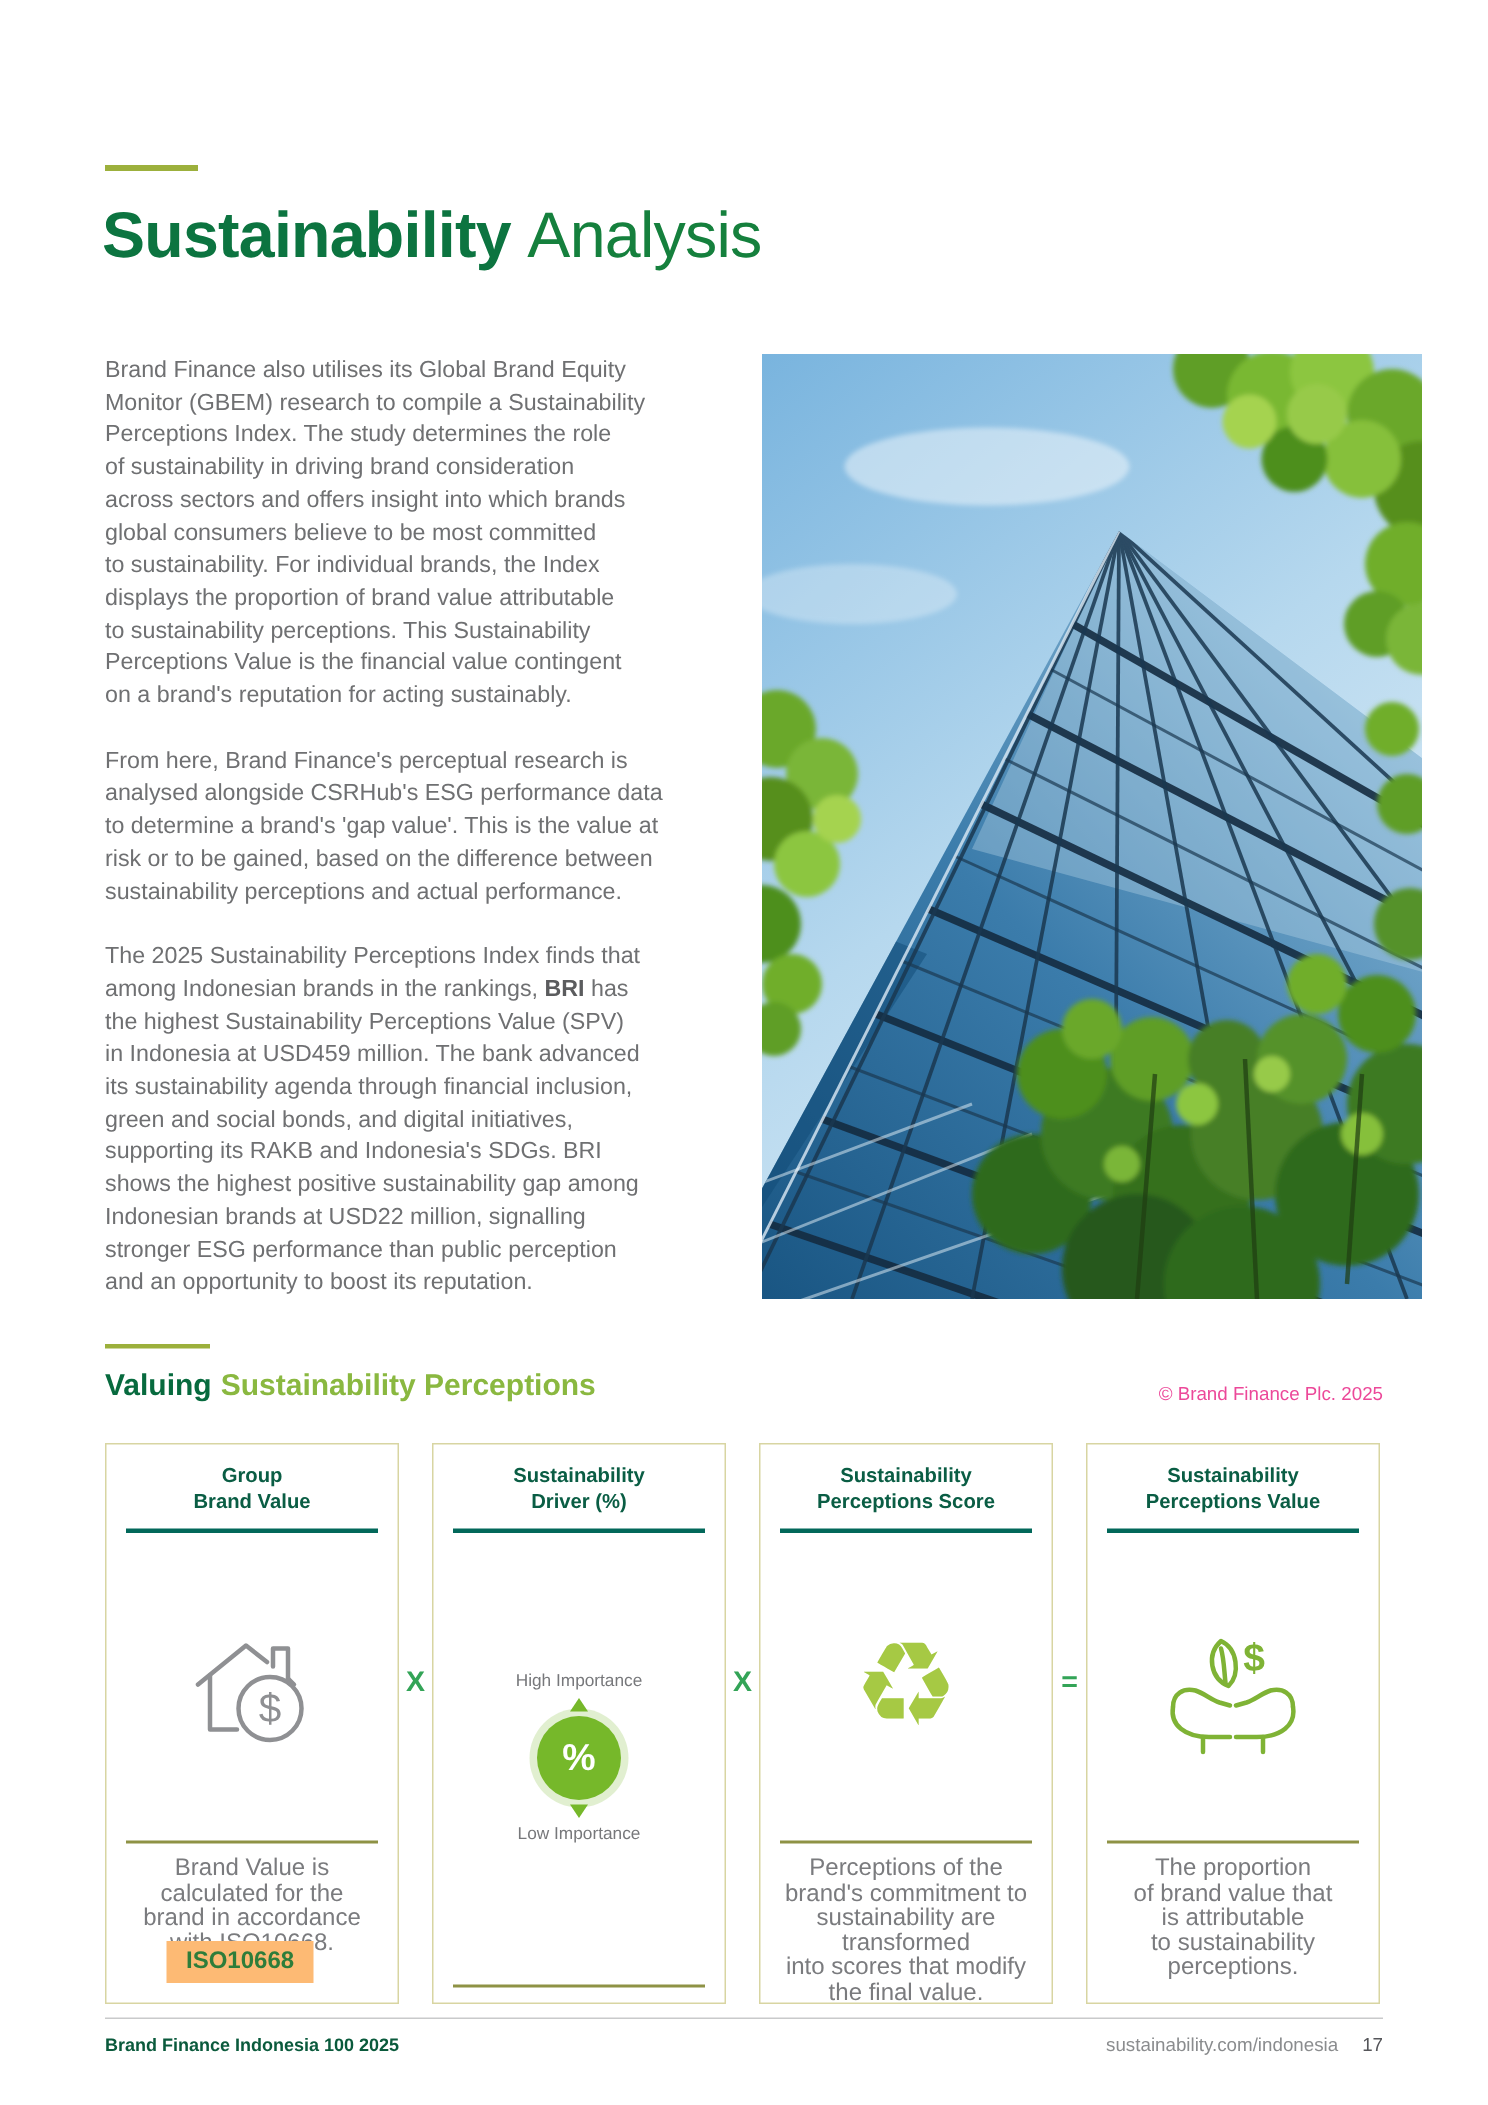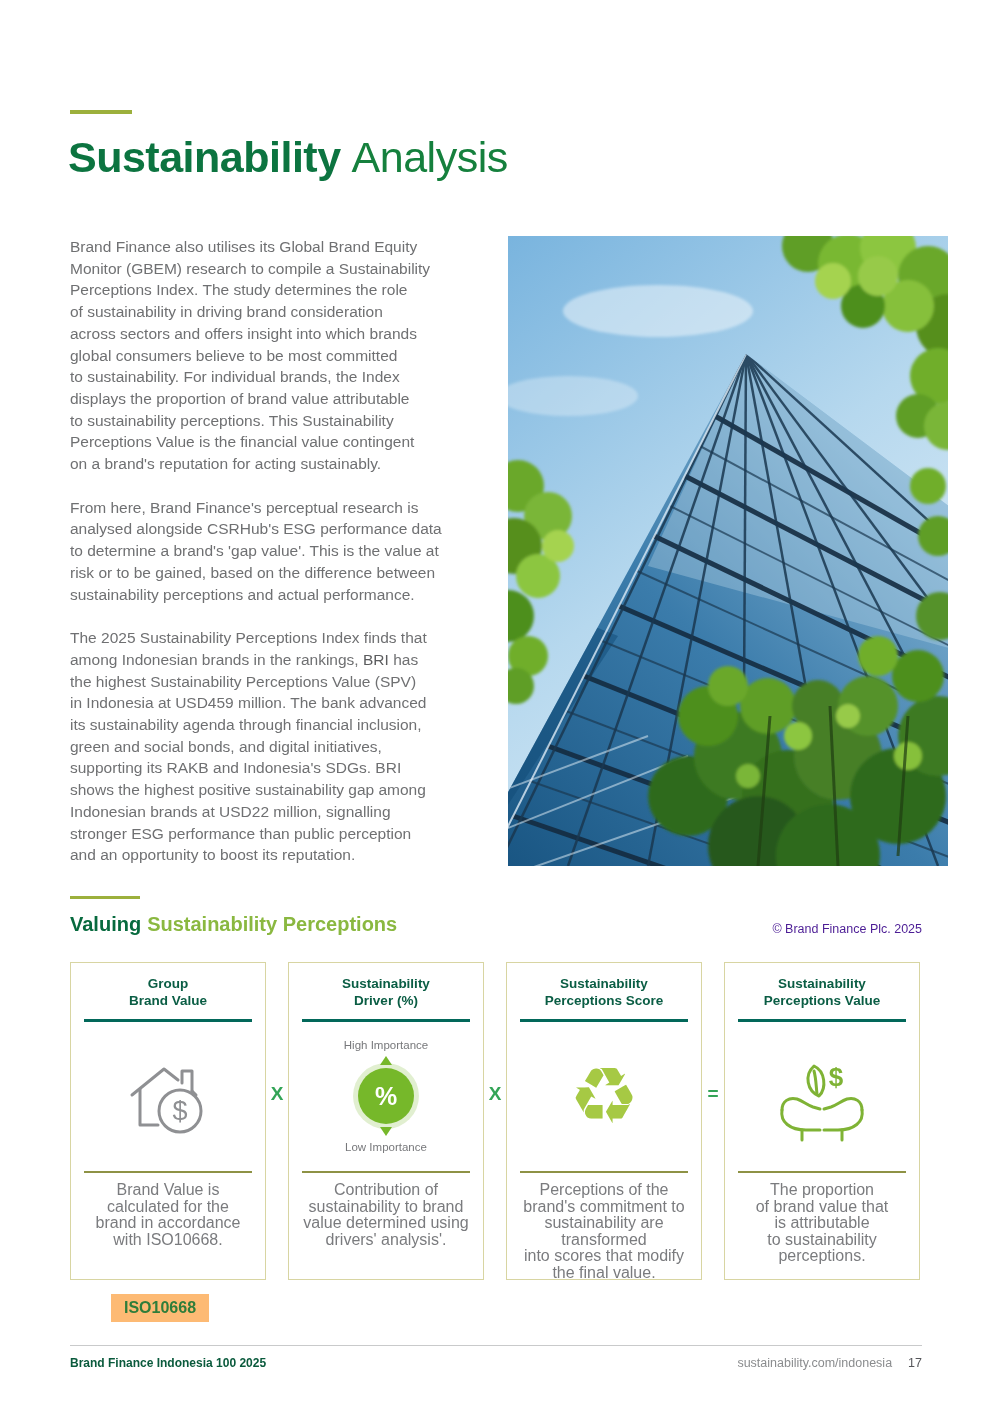--- a/index.html
+++ b/index.html
@@ -10,34 +10,34 @@
   
   .accent-line-top{position:absolute;left:70px;top:110px;width:62px;height:4px;background:#9cb03c;}
   h1.page-title{position:absolute;left:68px;top:134px;margin:0;font-size:43px;line-height:1.1;
     letter-spacing:-0.5px;color:#0c7440;font-weight:700;}
   h1.page-title .title-regular{font-weight:400;color:#15803d;margin-left:11px;}
 
   
   .body-copy{position:absolute;left:70px;top:236px;width:428px;font-size:15.5px;
     line-height:21.7px;color:#6f7072;}
   .body-copy p{margin:0 0 22px 0;white-space:pre-line;}
-  .body-copy .bold-inline{font-weight:400;color:#5b5c5e;}
+  .body-copy .bold-inline{font-weight:700;color:#5b5c5e;}
 
   
   .photo{position:absolute;left:508px;top:236px;width:440px;height:630px;overflow:hidden;background:#9cc4e0;}
 
   
   .section-line{position:absolute;left:70px;top:896px;width:70px;height:3px;background:#9cb03c;}
   .section-heading{position:absolute;left:70px;top:913px;margin:0;font-size:20px;font-weight:700;color:#076a3e;}
   .section-heading .heading-light{color:#8ab840;margin-left:6px;}
-  .copyright{position:absolute;right:70px;top:922px;font-size:12.5px;color:#4c1d95;}
+  .copyright{position:absolute;right:70px;top:922px;font-size:12.5px;color:#ec4899;}
 
   
   .cards{position:absolute;left:70px;top:962px;width:852px;display:flex;align-items:stretch;}
-  .card{width:196px;height:318px;box-sizing:border-box;border:1px solid #d8d5a2;background:#fff;
+  .card{width:196px;height:374px;box-sizing:border-box;border:1px solid #d8d5a2;background:#fff;
     display:flex;flex-direction:column;align-items:center;padding:13px 10px 10px;}
   .card h3{margin:0;font-size:13.5px;line-height:1.25;font-weight:700;color:#0a5d44;
     text-align:center;white-space:pre-line;}
   .rule-teal{width:168px;height:3px;background:#02685a;margin-top:9px;flex:0 0 auto;}
   .icon-zone{flex:1 1 auto;display:flex;flex-direction:column;align-items:center;justify-content:center;}
   .rule-olive{width:168px;height:2px;background:#8e9245;flex:0 0 auto;}
   .desc{height:96px;box-sizing:border-box;padding:9px 2px 0;font-size:16px;line-height:16.5px;
     color:#7a7b7e;text-align:center;white-space:pre-line;}
   .operator{width:22px;display:flex;align-items:center;justify-content:center;
     font-size:19px;font-weight:700;color:#33a457;margin-top:-55px;}
@@ -248,24 +248,20 @@
 Driver (%)</h3>
     <div class="rule-teal"></div>
     <div class="icon-zone">
       <div class="imp-label">High Importance</div>
       <div class="tri tri-up"></div>
       <div class="pct-circle">%</div>
       <div class="tri tri-down"></div>
       <div class="imp-label">Low Importance</div>
     </div>
     <div class="rule-olive"></div>
-    <div class="desc">Contribution of
-sustainability to brand
-value determined using
-drivers' analysis'.</div>
   </div>
 
   <div class="operator">X</div>
 
   <div class="card">
     <h3>Sustainability
 Perceptions Score</h3>
     <div class="rule-teal"></div>
     <div class="icon-zone">
       <div class="recycle-glyph">♻</div>

